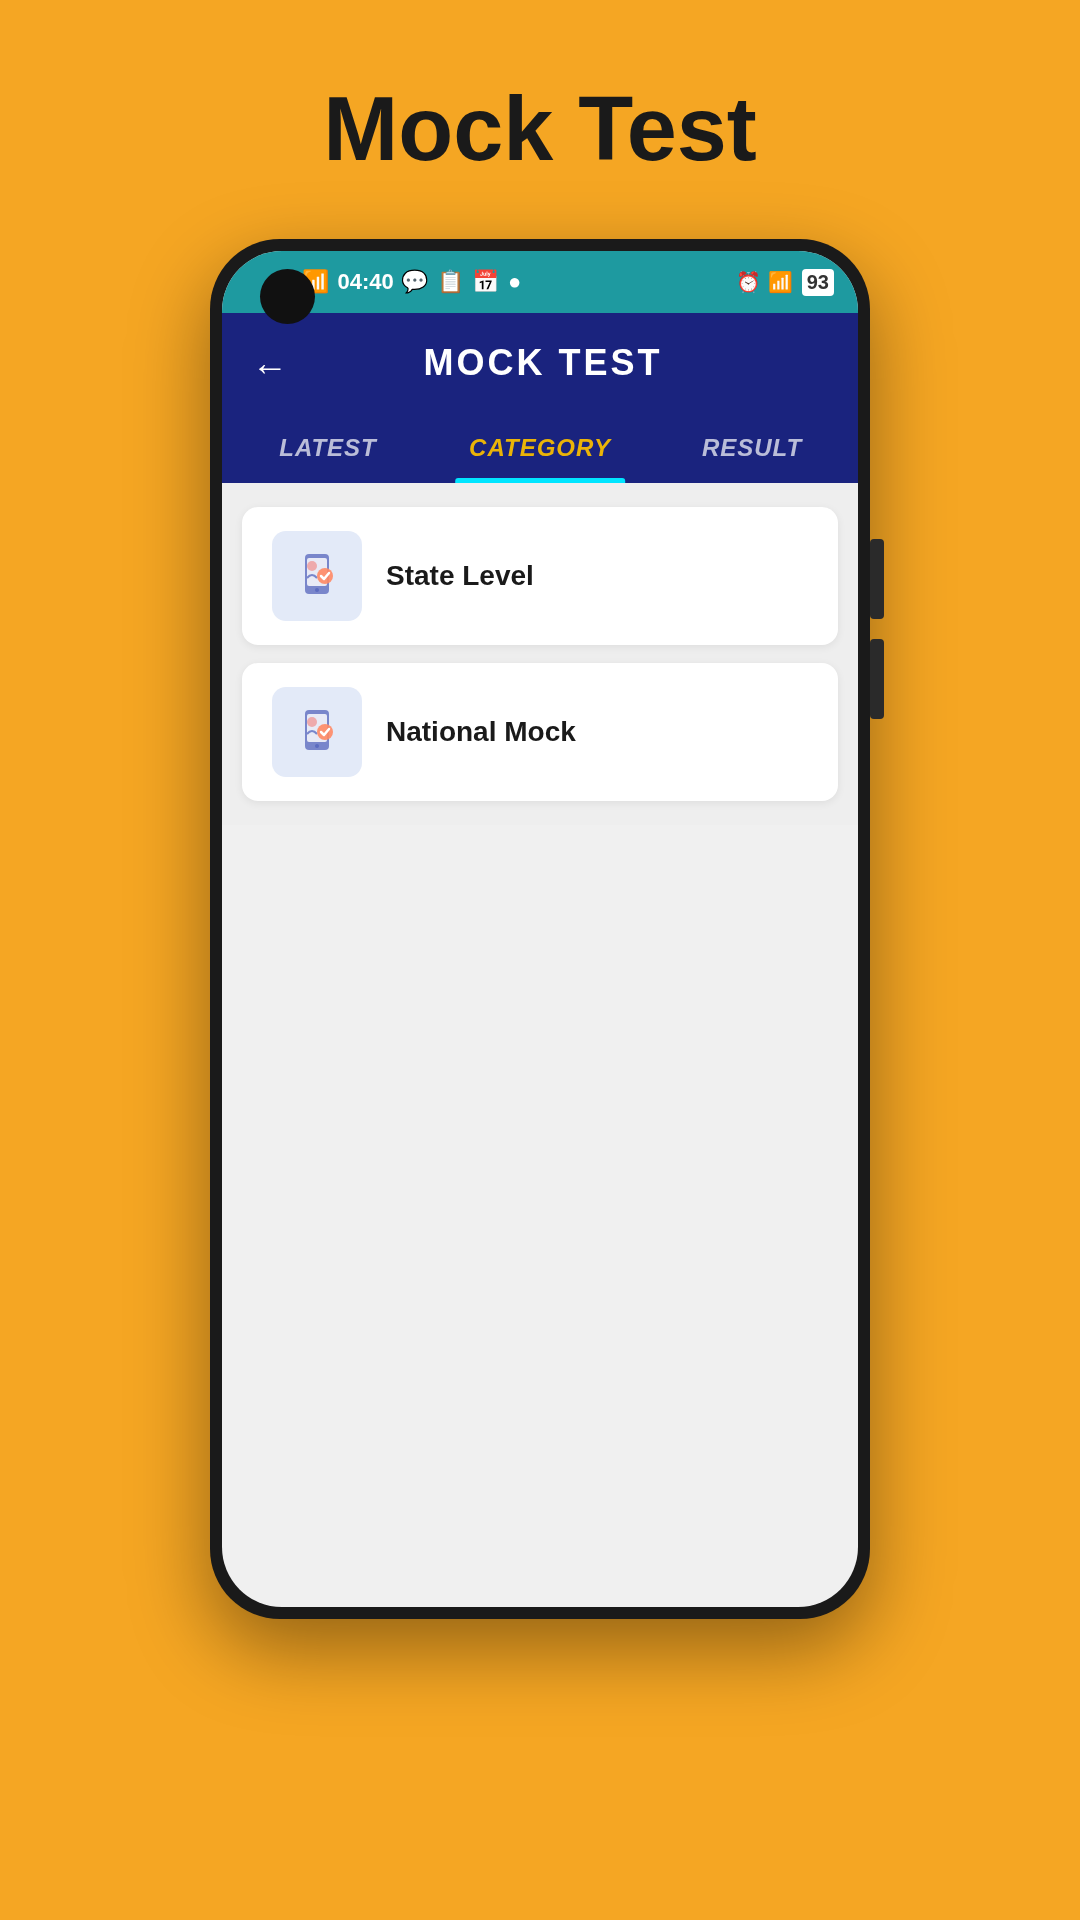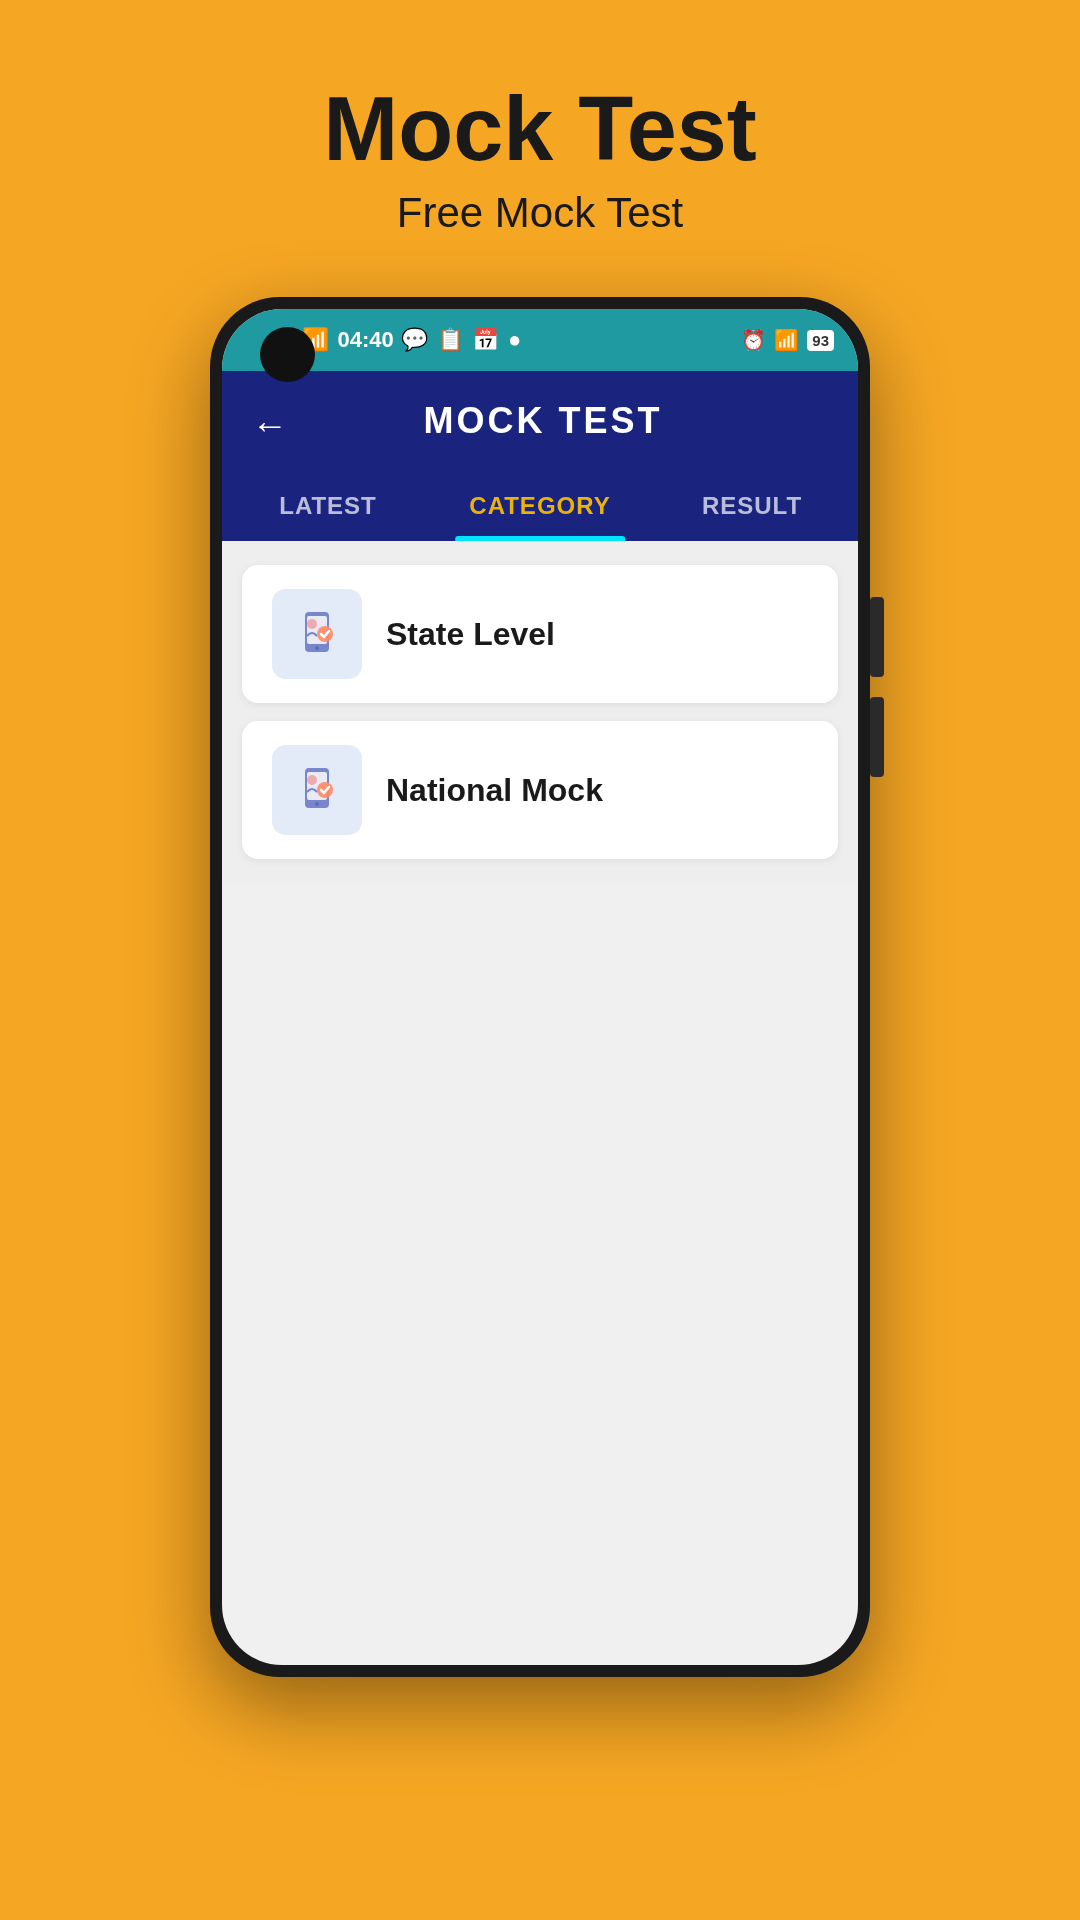--- a/index.html
+++ b/index.html
@@ -108,21 +108,21 @@
       display: flex;
       align-items: center;
       gap: 8px;
       color: white;
       font-size: 20px;
     }
 
     .battery-indicator {
       background: white;
       color: #333;
-      font-size: 15px;
+      font-size: 20px;
       font-weight: bold;
       padding: 2px 5px;
       border-radius: 4px;
     }
 
     
     .app-bar {
       height: 100px;
       background: #1A237E;
       display: flex;
@@ -162,20 +162,21 @@
       display: flex;
       flex-direction: column;
       align-items: center;
       justify-content: center;
       color: rgba(255,255,255,0.7);
       font-size: 24px;
       font-weight: 600;
       letter-spacing: 1px;
       cursor: pointer;
       position: relative;
+      font-style: italic;
     }
 
     .tab.active {
       color: #eab308;
     }
 
     .tab.active::after {
       content: '';
       position: absolute;
       bottom: 0;
@@ -215,31 +216,30 @@
       background: #E3EAF8;
       border-radius: 14px;
       display: flex;
       align-items: center;
       justify-content: center;
       flex-shrink: 0;
     }
 
     
     .category-label {
-      font-size: 32px;
+      font-size: 28px;
       font-weight: 700;
       color: #1a1a1a;
     }
   </style>
 </head>
 <body>
 
 <div class="page-header">
   <h1 class="page-title">Mock Test</h1>
-  <p class="page-subtitle">Free Mock Test</p>
 </div>
 
 <div class="phone-frame">
   <div class="phone-inner">
 
     <div class="camera-hole"></div>
 
     <div class="status-bar">
       <div class="status-left">
         <span>📶</span>

